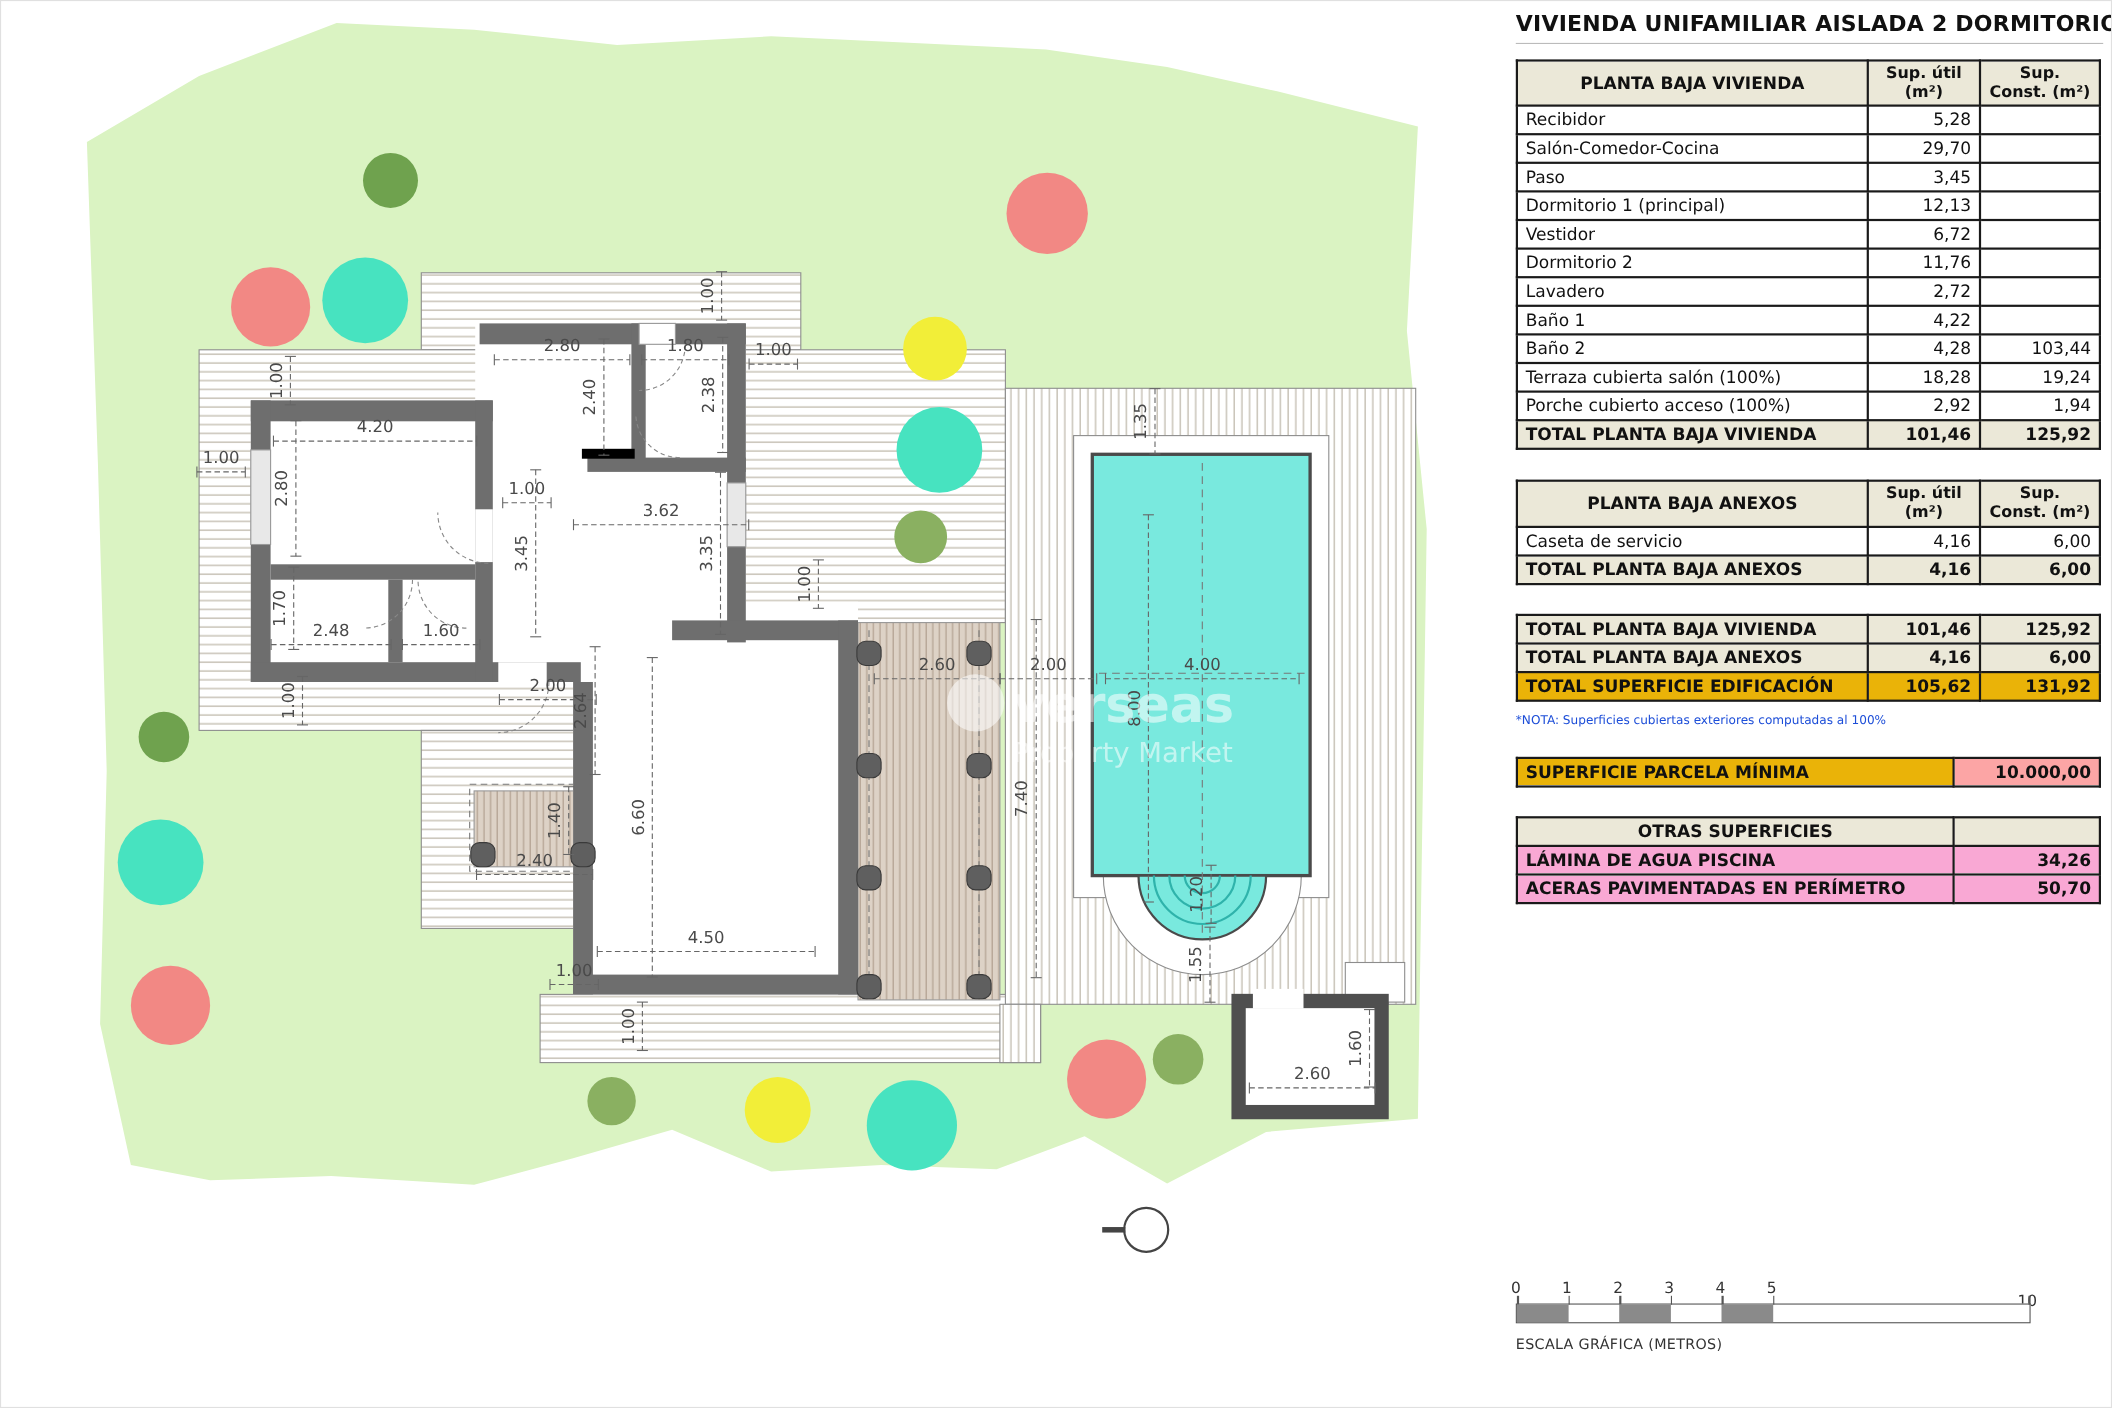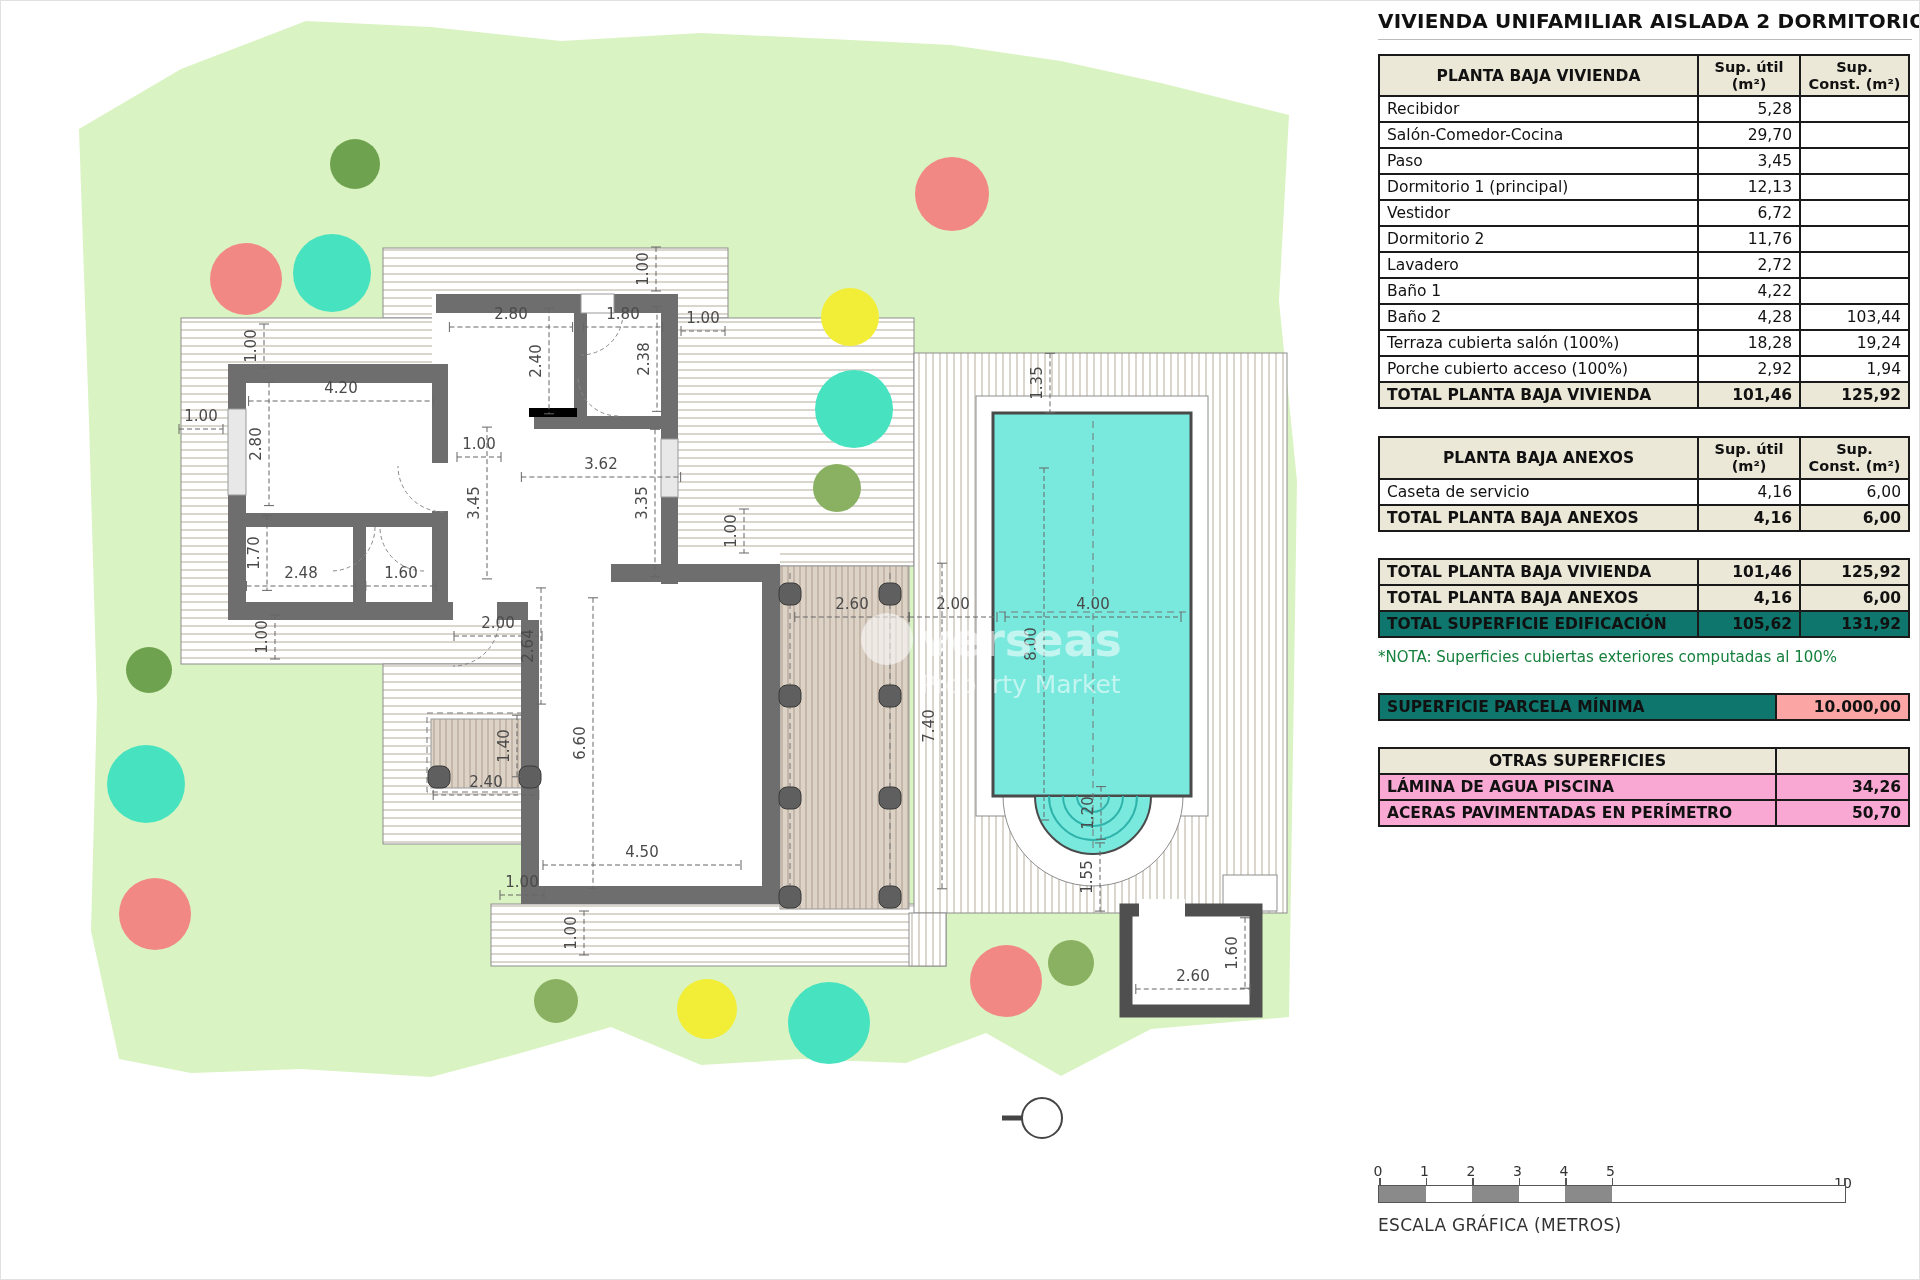--- a/index.html
+++ b/index.html
@@ -9,35 +9,35 @@
   #panel{position:absolute;left:1377px;top:8px;width:534px;}
   #panel .title{font-size:20px;font-weight:bold;color:#111;letter-spacing:.2px;
                 border-bottom:1px solid #bbb;padding-bottom:6px;white-space:nowrap;}
   table.sheet{border-collapse:collapse;width:532px;table-layout:fixed;}
   table.sheet td,table.sheet th{border:2px solid #1a1a1a;font-size:15.5px;color:#111;
         padding:3px 7px;background:#fff;overflow:hidden;white-space:nowrap;}
   table.sheet th{font-weight:bold;text-align:center;background:#ebe8d8;}
   table.sheet .num{text-align:right;}
   table.sheet .chead{text-align:center;font-size:14.5px;line-height:1.15;white-space:normal;}
   table.sheet tr.total td{background:#ebe8d8;font-weight:bold;}
-  table.sheet tr.blue td{background:#0f766e;font-weight:bold;}
+  table.sheet tr.blue td{background:#eab308;font-weight:bold;}
   table.sheet tr.beige td{background:#ebe8d8;font-weight:bold;}
   table.sheet tr.boldrow td{font-weight:bold;background:#f9a8d4;}
   .mt1{margin-top:14px;} .mt2{margin-top:27px;} .mt3{margin-top:26px;}
-  #nota{font-size:15px;color:#15803d;margin-top:10px;white-space:nowrap;}
+  #nota{font-size:11px;color:#1d4ed8;margin-top:10px;white-space:nowrap;}
   .w2 col.c1{width:397px;} .w2 col.c2{width:133px;}
   .w3 col.c1{width:319px;} .w3 col.c2{width:102px;} .w3 col.c3{width:109px;}
   
   #scalebar{position:absolute;left:1377px;top:1162px;width:500px;height:90px;}
   #sb-labels{position:relative;height:18px;}
   #sb-labels span{position:absolute;font-size:14px;color:#333;transform:translateX(-50%);}
   #sb-bar{position:relative;margin-top:4px;width:466px;height:16px;border:1.5px solid #555;background:#fff;}
   #sb-bar .seg{position:absolute;top:0;bottom:0;background:#8a8a8a;}
   #sb-bar .tick{position:absolute;top:-8px;width:1.5px;height:8px;background:#555;}
-  #sb-caption{margin-top:12px;font-size:17px;color:#333;letter-spacing:.3px;}
+  #sb-caption{margin-top:12px;font-size:13px;color:#333;letter-spacing:.3px;}
   svg text{font-family:"DejaVu Sans","Liberation Sans",sans-serif;}
 </style>
 </head>
 <body>
 
 <div id="page">
 
   <svg id="plan" width="1360" height="1280" viewBox="0 0 1360 1280" style="position:absolute;left:0;top:0;">
     <defs>
       <pattern id="hatchH" width="8" height="8" patternUnits="userSpaceOnUse">

